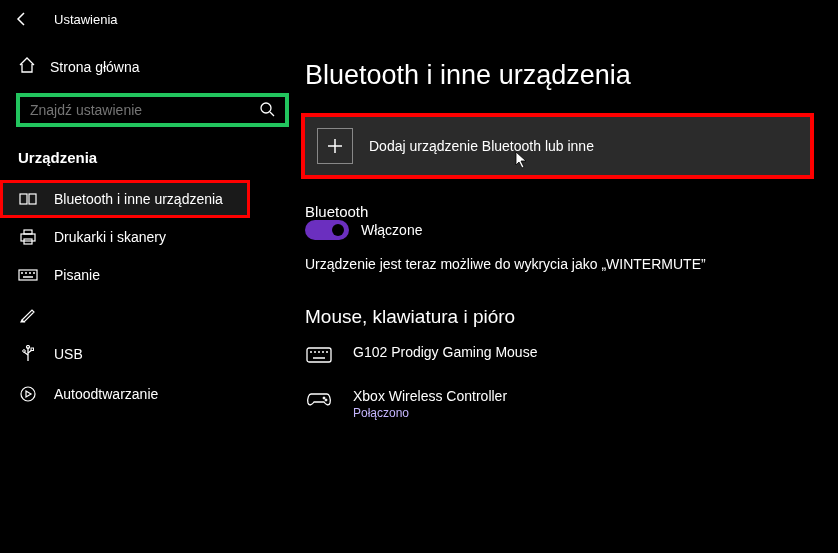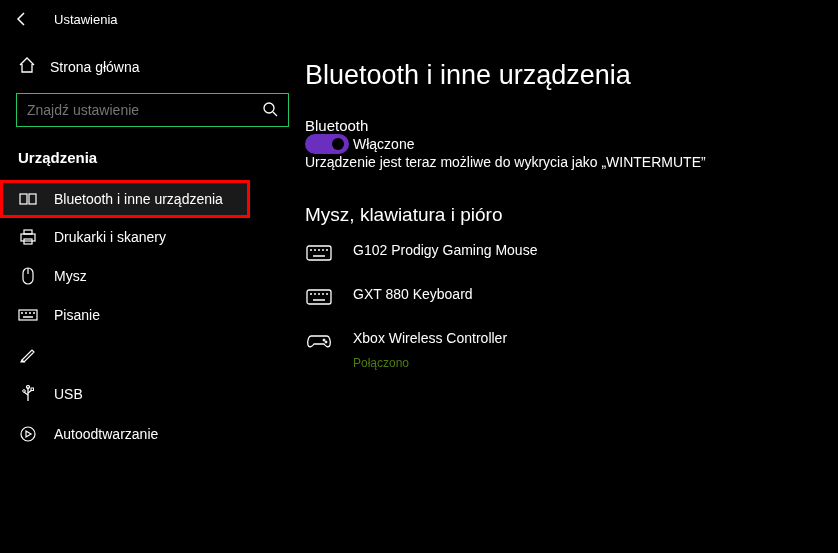--- a/index.html
+++ b/index.html
@@ -21,21 +21,21 @@
   .sidebar {
     width: 305px; padding: 12px 0 0 0;
     display: flex; flex-direction: column;
   }
   .home-row {
     display: flex; align-items: center; gap: 14px;
     padding: 6px 0 6px 18px; margin-bottom: 10px;
   }
   .search {
     margin: 0 16px 14px 16px; height: 34px;
-    border: 1px solid #22c55e; background: #000;
+    border: 4px solid #22c55e; background: #000;
     display:flex; align-items:center; padding: 0 10px;
     justify-content: space-between;
   }
   .search input {
     background: transparent; border: none; outline: none;
     color: #ccc; font-size: 14px; width: 240px;
   }
   .section-label {
     font-weight: 600; font-size: 15px;
     padding: 8px 4px 14px 18px;
@@ -61,34 +61,34 @@
   .add-box {
     width: 36px; height: 36px; border:1px solid #888;
     display:flex;align-items:center;justify-content:center;
     font-size: 20px;
   }
   .cursor {
     position:absolute; left:210px; top:34px;
     width:0;height:0;pointer-events:none;
   }
   .sub-label { font-size: 15px; }
-  .toggle-row { display:flex; align-items:center; gap:4px; }
+  .toggle-row { display:flex; align-items:center; gap:12px; margin-bottom:16px;}
   .toggle {
     width: 44px; height: 20px; border-radius: 10px;
     background: #6b2fbf; position: relative;
   }
   .toggle .knob {
     width: 12px; height: 12px; border-radius: 50%;
     background: #000; position:absolute; top:4px; right:5px;
   }
   .status-line { font-size: 14px; margin-bottom: 34px; }
   .sec-title { font-size: 19px; font-weight: 400; margin-bottom: 16px;}
   .dev-row { display:flex; align-items:flex-start; gap: 20px; margin-bottom: 24px;}
   .dev-ico { width: 28px; display:flex; justify-content:center; margin-top:2px;}
-  .dev-sub { font-size: 12px; color: #4d7c0f; margin-top:10px;}
+  .dev-sub { font-size: 12px; color: #c4b5fd; margin-top:2px;}
   svg { stroke: #fff; fill: none; }
 </style>
 </head>
 <body>
 
 <div class="titlebar">
   <div class="back">
     <svg width="16" height="16" viewBox="0 0 16 16">
         <path d="M10 2 L4 8 L10 14" stroke-width="1.5"></path>
       </svg>
@@ -133,29 +133,20 @@
       <span class="ico">
         <svg width="18" height="16" viewBox="0 0 18 16">
             <rect x="2" y="5" width="14" height="7" stroke-width="1.2"></rect>
             <rect x="5" y="1" width="8" height="4" stroke-width="1.2"></rect>
             <rect x="5" y="10" width="8" height="5" stroke-width="1.2"></rect>
           </svg>
       </span>
       <span>Drukarki i skanery</span>
     </div>
 
-    <div class="nav-item">
-      <span class="ico">
-        <svg width="14" height="18" viewBox="0 0 14 18">
-            <rect x="2" y="1" width="10" height="16" rx="5" stroke-width="1.2"></rect>
-            <line x1="7" y1="1" x2="7" y2="7" stroke-width="1.2"></line>
-          </svg>
-      </span>
-      <span>Mysz</span>
-    </div>
 
     <div class="nav-item">
       <span class="ico">
         <svg width="20" height="14" viewBox="0 0 20 14">
             <rect x="1" y="2" width="18" height="10" stroke-width="1.2"></rect>
             <line x1="4" y1="5" x2="4" y2="5" stroke-width="2" stroke-linecap="round"></line>
             <line x1="8" y1="5" x2="8" y2="5" stroke-width="2" stroke-linecap="round"></line>
             <line x1="12" y1="5" x2="12" y2="5" stroke-width="2" stroke-linecap="round"></line>
             <line x1="16" y1="5" x2="16" y2="5" stroke-width="2" stroke-linecap="round"></line>
             <line x1="5" y1="9" x2="15" y2="9" stroke-width="1.5"></line>
@@ -192,65 +183,63 @@
             <path d="M7 6 L12 9 L7 12 Z" stroke-width="1.2"></path>
           </svg>
       </span>
       <span>Autoodtwarzanie</span>
     </div>
   </div>
 
   <div class="main">
     <div class="page-title">Bluetooth i inne urządzenia</div>
 
+    <div class="add-row">
+      <div class="add-box">
+        <svg width="18" height="18" viewBox="0 0 18 18">
+            <line x1="9" y1="2" x2="9" y2="16" stroke-width="1.5"></line>
+            <line x1="2" y1="9" x2="16" y2="9" stroke-width="1.5"></line>
+          </svg>
+      </div>
+      <span>Dodaj urządzenie Bluetooth lub inne</span>
+      <div class="cursor">
+        <svg width="14" height="18" viewBox="0 0 14 18">
+            <path d="M1 1 L1 14 L4 11 L7 17 L9 16 L6 10 L11 10 Z" fill="#fff" stroke="#000" stroke-width="0.8"></path>
+          </svg>
+      </div>
+    </div>
 
     <div class="sub-label">Bluetooth</div>
     <div class="toggle-row">
       <div class="toggle">
         <div class="knob"></div>
       </div>
       <span>Włączone</span>
     </div>
     <div class="status-line">Urządzenie jest teraz możliwe do wykrycia jako „WINTERMUTE”</div>
 
-    <div class="sec-title">Mysz, klawiatura i pióro</div>
+    <div class="sec-title">Mouse, klawiatura i pióro</div>
 
     <div class="dev-row">
       <span class="dev-ico">
         <svg width="26" height="18" viewBox="0 0 26 18">
             <rect x="1" y="2" width="24" height="14" rx="2" stroke-width="1.3"></rect>
             <line x1="5" y1="6" x2="5" y2="6" stroke-width="2" stroke-linecap="round"></line>
             <line x1="9" y1="6" x2="9" y2="6" stroke-width="2" stroke-linecap="round"></line>
             <line x1="13" y1="6" x2="13" y2="6" stroke-width="2" stroke-linecap="round"></line>
             <line x1="17" y1="6" x2="17" y2="6" stroke-width="2" stroke-linecap="round"></line>
             <line x1="21" y1="6" x2="21" y2="6" stroke-width="2" stroke-linecap="round"></line>
             <line x1="7" y1="12" x2="19" y2="12" stroke-width="1.5"></line>
           </svg>
       </span>
       <div>
         <div>G102 Prodigy Gaming Mouse</div>
       </div>
     </div>
 
-    <div class="dev-row">
-      <span class="dev-ico">
-        <svg width="26" height="18" viewBox="0 0 26 18">
-            <rect x="1" y="2" width="24" height="14" rx="2" stroke-width="1.3"></rect>
-            <line x1="5" y1="6" x2="5" y2="6" stroke-width="2" stroke-linecap="round"></line>
-            <line x1="9" y1="6" x2="9" y2="6" stroke-width="2" stroke-linecap="round"></line>
-            <line x1="13" y1="6" x2="13" y2="6" stroke-width="2" stroke-linecap="round"></line>
-            <line x1="17" y1="6" x2="17" y2="6" stroke-width="2" stroke-linecap="round"></line>
-            <line x1="21" y1="6" x2="21" y2="6" stroke-width="2" stroke-linecap="round"></line>
-            <line x1="7" y1="12" x2="19" y2="12" stroke-width="1.5"></line>
-          </svg>
-      </span>
-      <div>
-        <div>GXT 880 Keyboard</div>
-      </div>
-    </div>
 
     <div class="dev-row">
       <span class="dev-ico">
         <svg width="26" height="18" viewBox="0 0 26 18">
             <path d="M5 4 H21 C23 4 25 8 24 13 C23 16 20 15 18 12 H8 C6 15 3 16 2 13 C1 8 3 4 5 4 Z" stroke-width="1.3"></path>
             <circle cx="18" cy="8" r="1" fill="#fff"></circle>
             <circle cx="20" cy="10" r="1" fill="#fff"></circle>
           </svg>
       </span>
       <div>

